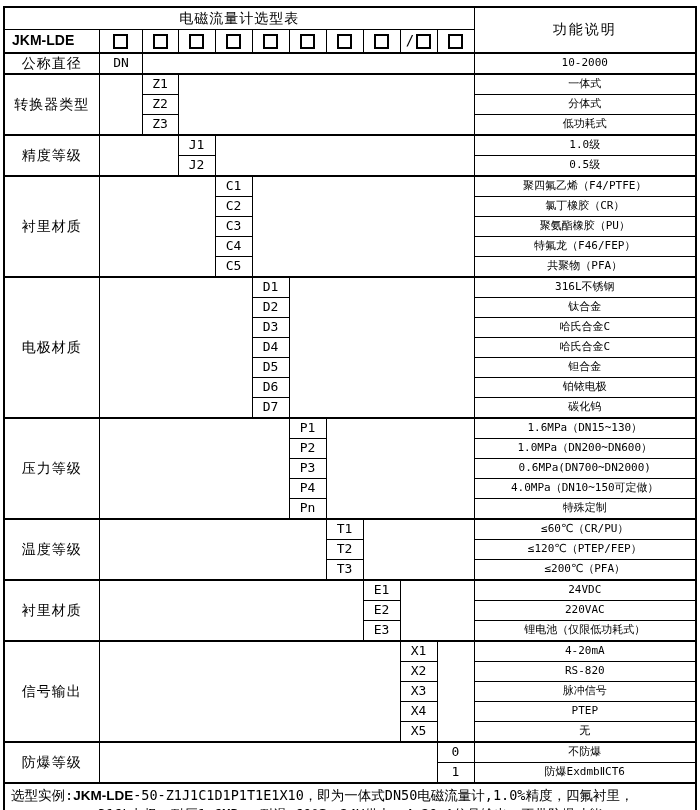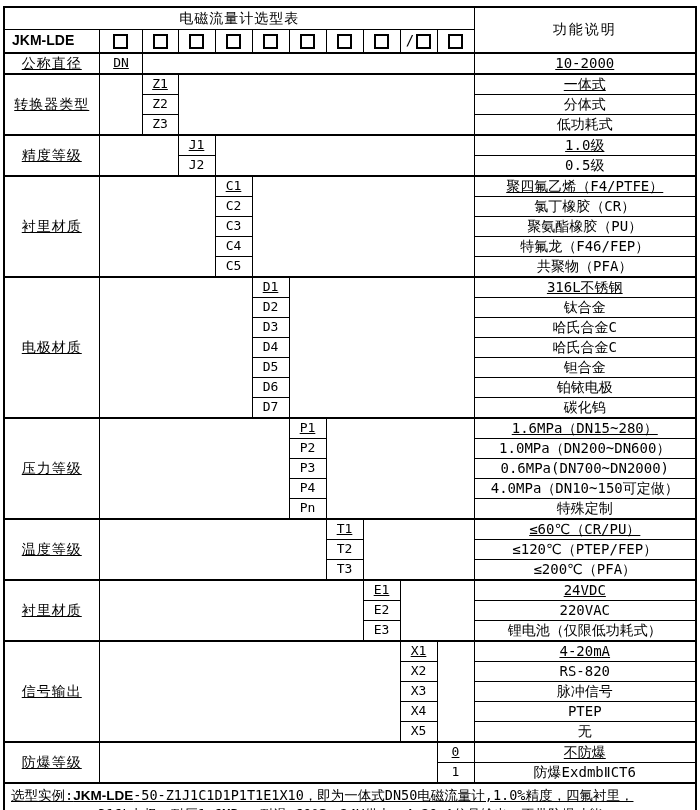--- a/index.html
+++ b/index.html
@@ -11,31 +11,31 @@
   }
   table.sel{
     border-collapse:collapse;table-layout:fixed;width:694px;
     border:2px solid #000;
   }
   td{
     border:1px solid #000;height:19px;padding:0 2px;
     text-align:center;vertical-align:middle;
     font-size:13px;line-height:1.12;overflow:hidden;white-space:nowrap;
   }
-  tr.sb td{border-top-width:2px;text-decoration:underline;}
+  tr.sb td{border-top-width:2px;}
   td.title-cell{font-size:14px;height:21px;letter-spacing:1px;}
   td.func-cell{font-size:14px;letter-spacing:2px;border-radius:18px;}
   tr.model-row td{height:22px;}
   td.model-cell{
     font-family:"Liberation Sans",sans-serif;font-weight:bold;
     text-align:left;padding-left:7px;font-size:14px;letter-spacing:0;
   }
   td.name{font-size:14px;letter-spacing:1px;}
   td.left{text-align:center;padding-left:3px;}
-  td.desc{font-size:14px;}
+  td.desc{font-size:11px;}
   .cb{
     display:inline-block;width:11px;height:11px;
     border:2px solid #000;vertical-align:middle;background:#fff;
   }
   .slash{display:inline-block;margin-right:2px;font-size:14px;vertical-align:middle;}
   td.note-cell{
     text-align:left;padding:2px 6px;font-size:13.5px;
     white-space:normal;height:auto;line-height:19px;
   }
   .note-line2{text-align:center;}
@@ -170,21 +170,21 @@
   <tr>
     <td>D7</td>
     <td class="desc">碳化钨</td>
   </tr>
 
   <tr class="sb">
     <td rowspan="5" class="name">压力等级</td>
     <td colspan="5" rowspan="5"></td>
     <td>P1</td>
     <td colspan="4" rowspan="5"></td>
-    <td class="desc">1.6MPa（DN15~280）</td>
+    <td class="desc">1.6MPa（DN15~130）</td>
   </tr>
   <tr>
     <td>P2</td>
     <td class="desc">1.0MPa（DN200~DN600）</td>
   </tr>
   <tr>
     <td>P3</td>
     <td class="desc">0.6MPa(DN700~DN2000)</td>
   </tr>
   <tr>

